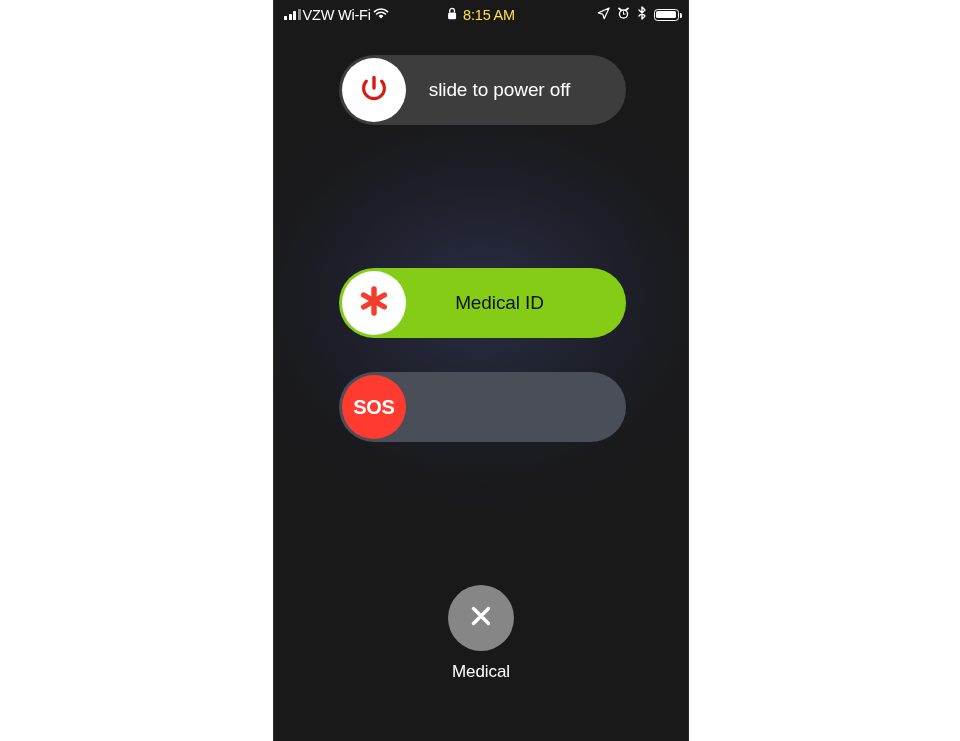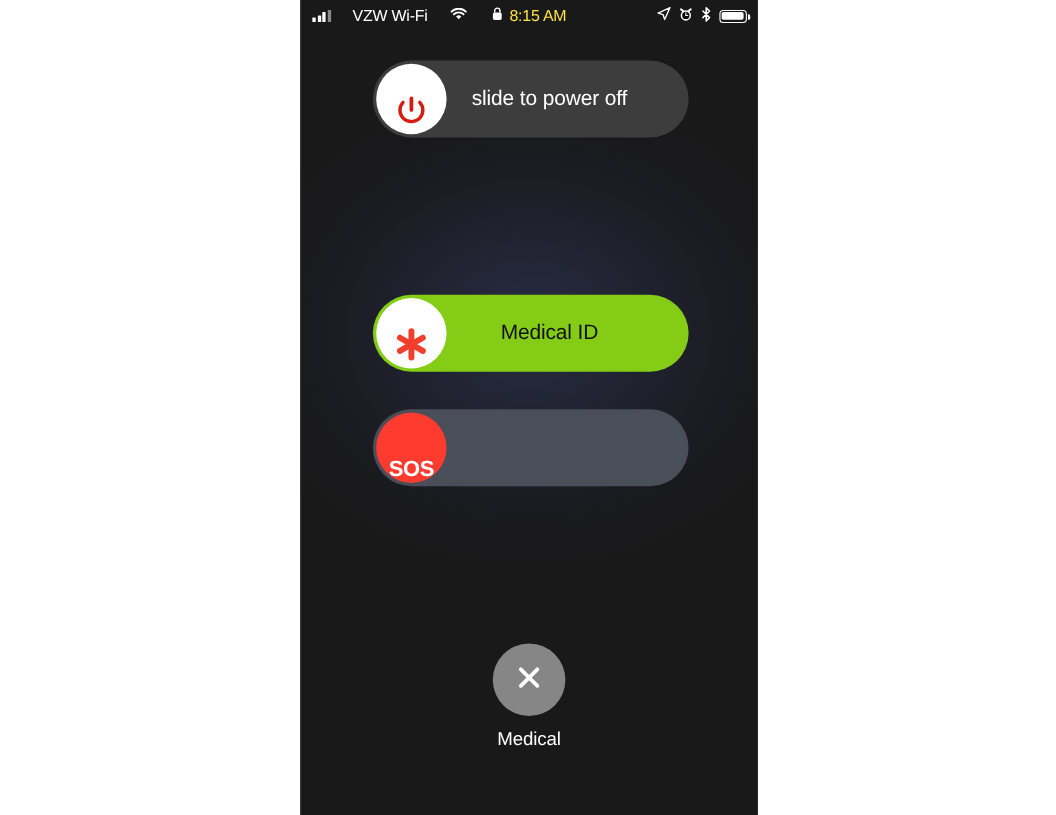--- a/index.html
+++ b/index.html
@@ -61,21 +61,21 @@
     align-items: center;
     color: #ffffff;
     font-size: 14.5px;
     z-index: 6;
   }
   .sb-left {
     position: absolute;
     left: 10px;
     display: flex;
     align-items: center;
-    gap: 20px;
+    gap: 2px;
   }
   .sb-center {
     position: absolute;
     left: 50%;
     transform: translateX(-50%);
     display: flex;
     align-items: center;
     gap: 6px;
   }
   .sb-right {
@@ -164,21 +164,21 @@
     background: #4a4e59;
   }
 
   .slider-knob {
     position: absolute;
     left: 3px;
     width: 64px;
     height: 64px;
     border-radius: 50%;
     display: flex;
-    align-items: flex-end;
+    align-items: center;
     justify-content: center;
     flex: none;
   }
   .knob-white { background: #ffffff; }
   .knob-red   { background: #ff3b30; }
 
   .slider-label {
     width: 100%;
     text-align: center;
     padding-left: 34px;

